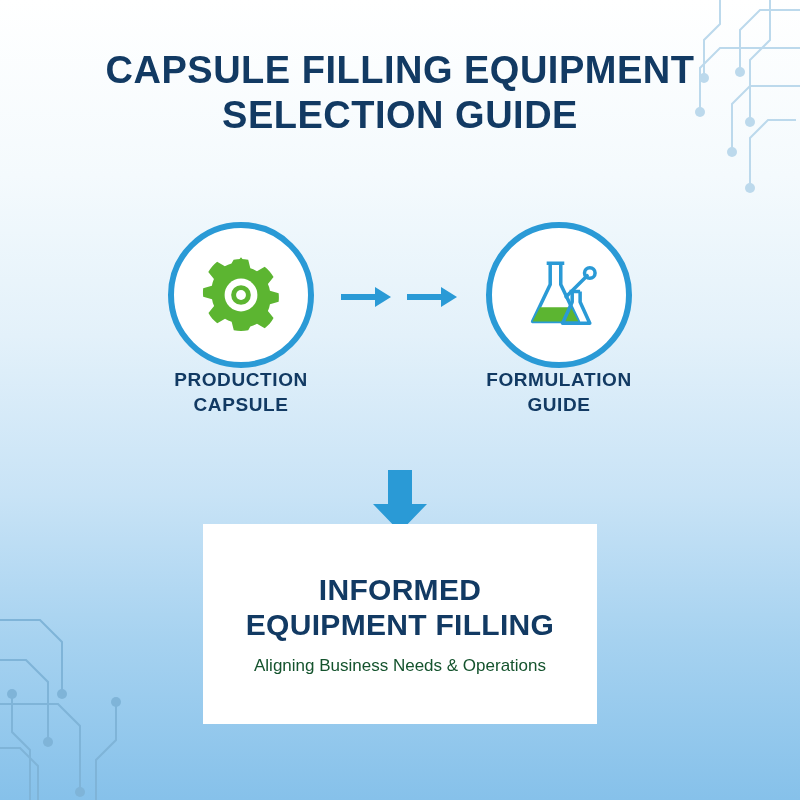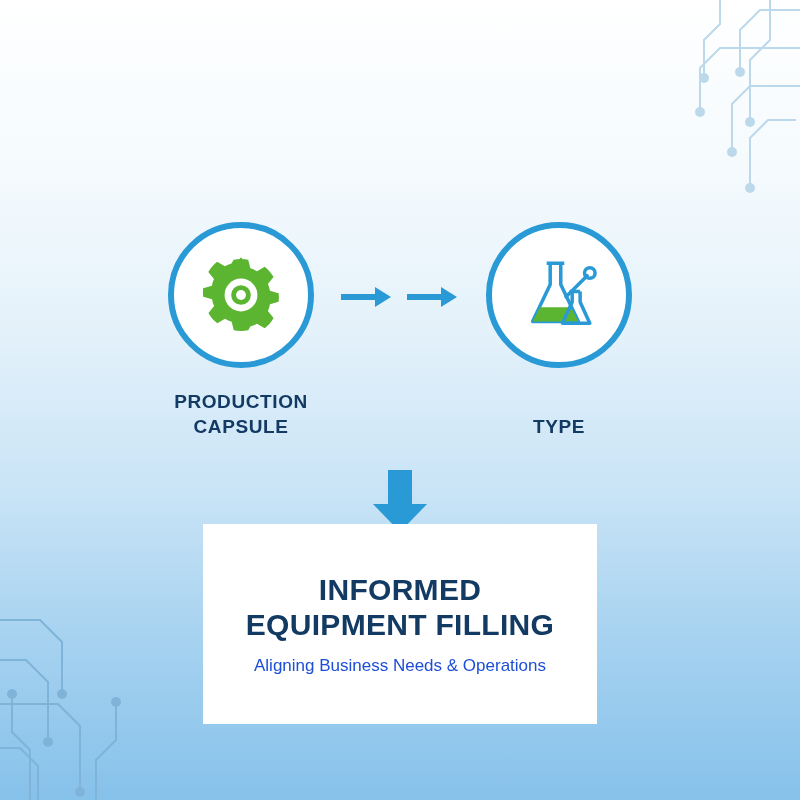--- a/index.html
+++ b/index.html
@@ -56,21 +56,20 @@
   .circle {
     width: 146px; height: 146px;
     border-radius: 50%;
     background: #ffffff;
     border: 6px solid #2a9ad6;
     display: flex;
     align-items: center;
     justify-content: center;
   }
   .step-label {
-    margin-top: 22px;
     text-align: center;
     color: #123a63;
     font-weight: bold;
     font-size: 19px;
     line-height: 1.3;
     letter-spacing: 0.6px;
   }
   .arrow-h {
     width: 66px;
     display: flex;
@@ -100,21 +99,21 @@
   .result-title {
     color: #123a63;
     font-weight: bold;
     font-size: 30px;
     line-height: 1.18;
     text-align: center;
     letter-spacing: 0.3px;
   }
   .result-sub {
     margin-top: 14px;
-    color: #1d4ed8;
+    color: #14532d;
     font-size: 17px;
     text-align: left;
     font-weight: normal;
   }
 </style>
 </head>
 <body>
 
 <div class="canvas">
 
@@ -148,20 +147,24 @@
     </g>
     <g fill="#7fb4d8">
       <circle cx="62" cy="94" r="5"></circle>
       <circle cx="48" cy="142" r="5"></circle>
       <circle cx="80" cy="192" r="5"></circle>
       <circle cx="12" cy="94" r="5"></circle>
       <circle cx="116" cy="102" r="5"></circle>
     </g>
   </svg>
 
+  <h1 class="title">
+    <span>CAPSULE FILLING EQUIPMENT</span>
+    <span class="line2">SELECTION GUIDE</span>
+  </h1>
 
   <div class="steps">
 
     <div class="step">
       <div class="circle">
         <svg width="82" height="82" viewBox="0 0 100 100">
           <path fill="#5cb531" d="M50 4 l8 10 h-16 z"></path>
           <g fill="#5cb531">
             <path d="M50 6c3 0 6 .3 8.8.9l2.6 10.6c2.9.8 5.6 2 8.1 3.5l9.4-5.6c4.4 3.4 8.1 7.7 10.8 12.6l-6.9 8.5c1.2 2.6 2.1 5.4 2.5 8.3l10.6 3.1c.2 1.7.3 3.4.3 5.1s-.1 3.4-.3 5.1l-10.6 3.1c-.5 2.9-1.3 5.7-2.5 8.3l6.9 8.5c-2.7 4.9-6.4 9.2-10.8 12.6l-9.4-5.6c-2.5 1.5-5.2 2.7-8.1 3.5L58.8 93.1c-2.9.6-5.8.9-8.8.9s-6-.3-8.8-.9l-2.6-10.6c-2.9-.8-5.6-2-8.1-3.5l-9.4 5.6c-4.4-3.4-8.1-7.7-10.8-12.6l6.9-8.5c-1.2-2.6-2.1-5.4-2.5-8.3L3.9 52.1C3.7 50.4 3.6 48.7 3.6 47s.1-3.4.3-5.1l10.6-3.1c.5-2.9 1.3-5.7 2.5-8.3l-6.9-8.5c2.7-4.9 6.4-9.2 10.8-12.6l9.4 5.6c2.5-1.5 5.2-2.7 8.1-3.5L41 6.9C43.9 6.3 46.9 6 50 6z"></path>
           </g>
@@ -202,22 +205,22 @@
             <path d="M62 46 H74 M65 46 V58 L54 82 H85 L74 58 V46"></path>
           </g>
 
           <g stroke="#2a9ad6" stroke-width="4" stroke-linecap="round" fill="none">
             <line x1="58" y1="52" x2="82" y2="28"></line>
             <circle cx="85" cy="25" r="6"></circle>
           </g>
         </svg>
       </div>
       <div class="step-label">
-        <br>
-        <span>TYPE</span>
+        <span>FORMULATION</span><br>
+        <span>GUIDE</span>
       </div>
     </div>
 
   </div>
 
   <div class="arrow-down">
     <svg width="60" height="64" viewBox="0 0 60 64">
       <path d="M18 0 H42 V34 H57 L30 62 L3 34 H18 Z" fill="#2a9ad6"></path>
     </svg>
   </div>

